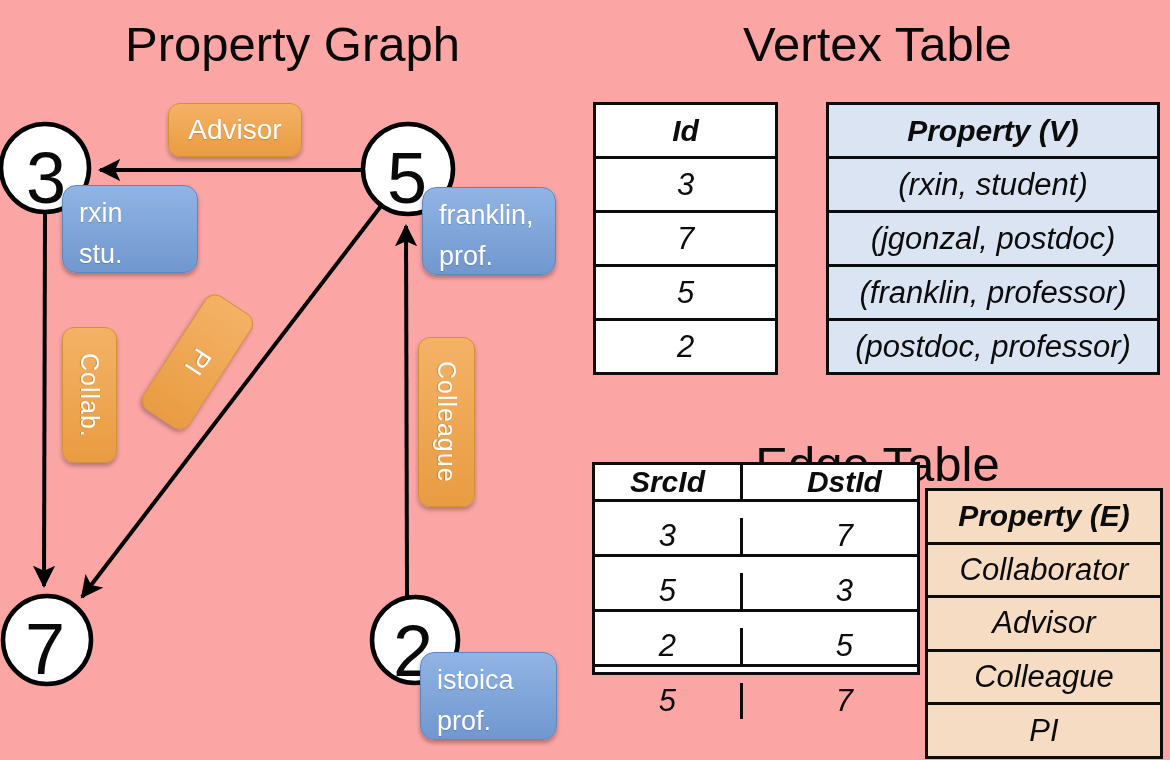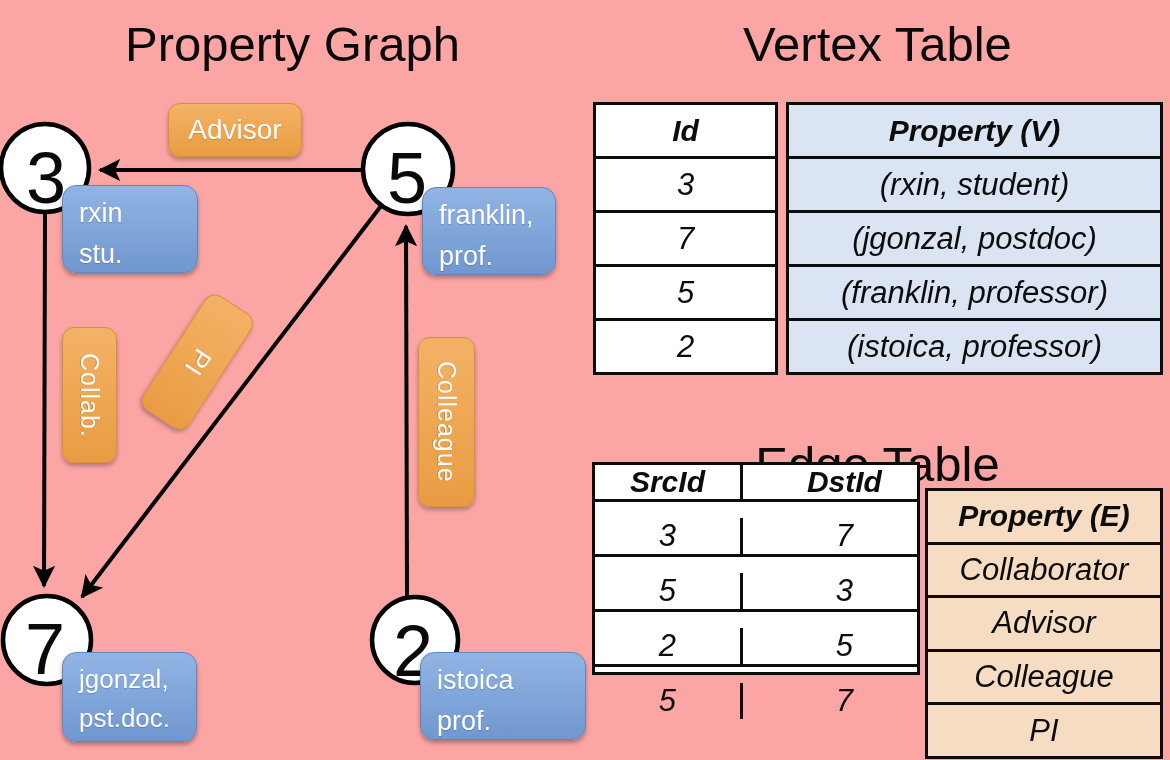--- a/index.html
+++ b/index.html
@@ -98,45 +98,41 @@
   </div>
 
   <div class="pbox" style="left:62px;top:185px;width:136px;height:88px;">
     <div>rxin</div>
     <div>stu.</div>
   </div>
   <div class="pbox" style="left:422px;top:187px;width:134px;height:88px;">
     <div>franklin,</div>
     <div>prof.</div>
   </div>
-  <div class="pbox" style="left:62px;top:652px;width:135px;height:90px;font-size:26px;">
-    <div>jgonzal,</div>
-    <div>pst.doc.</div>
-  </div>
-  <div class="pbox" style="left:420px;top:652px;width:166px;height:88px;">
+  <div class="pbox" style="left:420px;top:652px;width:137px;height:88px;">
     <div>istoica</div>
     <div>prof.</div>
   </div>
 
   <div id="vertex-title" class="big-title">Vertex Table</div>
 
   <div id="vertex-id-box" class="tbox" style="left:593px;top:102px;width:185px;height:273px;">
     <div class="trow hdr">Id</div>
     <div class="trow">3</div>
     <div class="trow">7</div>
     <div class="trow">5</div>
     <div class="trow">2</div>
   </div>
 
-  <div id="vertex-prop-box" class="tbox" style="left:786px;top:102px;width:377px;height:273px;">
+  <div id="vertex-prop-box" class="tbox" style="left:826px;top:102px;width:334px;height:273px;">
     <div class="trow hdr">Property (V)</div>
     <div class="trow">(rxin, student)</div>
     <div class="trow">(jgonzal, postdoc)</div>
     <div class="trow">(franklin, professor)</div>
-    <div class="trow">(istoica, professor)</div>
+    <div class="trow">(postdoc, professor)</div>
   </div>
 
   <div id="edge-title" class="big-title">Edge Table</div>
 
   <div id="edge-ids-box" class="tbox split" style="left:592px;top:462px;width:328px;height:213px;gap:16px;">
     <div class="trow hdr">
       <div class="cell src">SrcId</div>
       <div class="cell dst">DstId</div>
     </div>
     <div class="trow">

